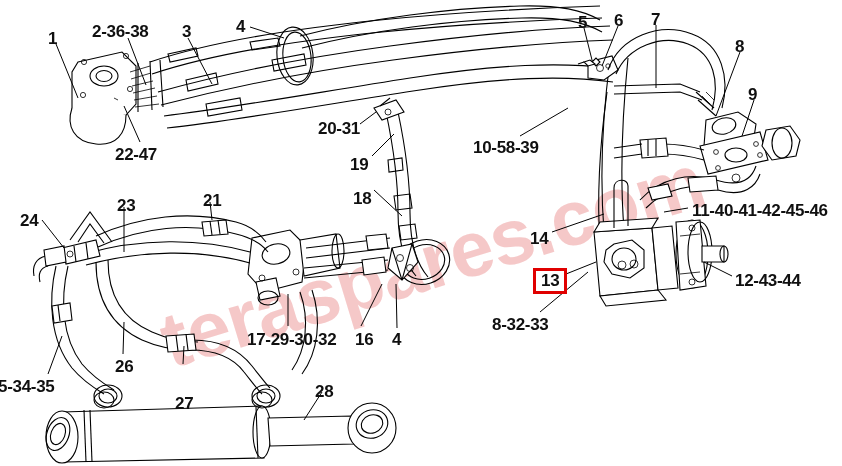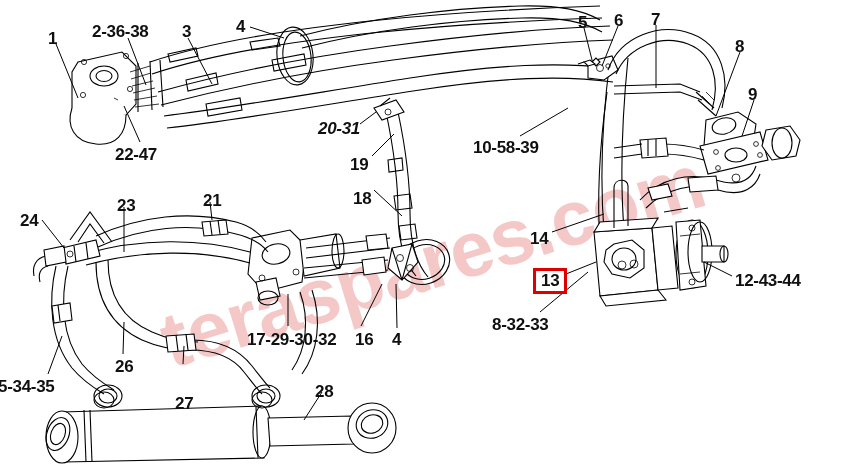--- a/index.html
+++ b/index.html
@@ -363,29 +363,30 @@
   <div class="callout" style="left:48px; top:30px;">1</div>
   <div class="callout" style="left:92px; top:23px;">2-36-38</div>
   <div class="callout" style="left:182px; top:23px;">3</div>
   <div class="callout" style="left:236px; top:18px;">4</div>
   <div class="callout" style="left:578px; top:14px;">5</div>
   <div class="callout" style="left:614px; top:12px;">6</div>
   <div class="callout" style="left:651px; top:11px;">7</div>
   <div class="callout" style="left:735px; top:38px;">8</div>
   <div class="callout" style="left:748px; top:86px;">9</div>
   <div class="callout" style="left:473px; top:139px;">10-58-39</div>
+  <div class="callout" style="left:692px; top:202px;">11-40-41-42-45-46</div>
   <div class="callout" style="left:735px; top:272px;">12-43-44</div>
   <div class="callout highlighted" style="left:521px; top:268px;">13</div>
   <div class="callout" style="left:530px; top:230px;">14</div>
   <div class="callout" style="left:392px; top:331px;">4</div>
   <div class="callout" style="left:355px; top:331px;">16</div>
   <div class="callout" style="left:247px; top:331px;">17-29-30-32</div>
   <div class="callout" style="left:353px; top:190px;text-align:right;">18</div>
   <div class="callout" style="left:350px; top:156px;">19</div>
-  <div class="callout" style="left:318px; top:120px;font-style:italic;">20-31</div>
+  <div class="callout" style="left:318px; top:120px;">20-31</div>
   <div class="callout" style="left:203px; top:192px;">21</div>
   <div class="callout" style="left:115px; top:146px;">22-47</div>
   <div class="callout" style="left:117px; top:197px;">23</div>
   <div class="callout" style="left:20px; top:212px;">24</div>
   <div class="callout" style="left:-2px; top:378px;">5-34-35</div>
   <div class="callout" style="left:115px; top:358px;">26</div>
   <div class="callout" style="left:175px; top:367px;margin-top:28px;">27</div>
   <div class="callout" style="left:315px; top:383px;">28</div>
   <div class="callout" style="left:492px; top:316px;">8-32-33</div>
 

